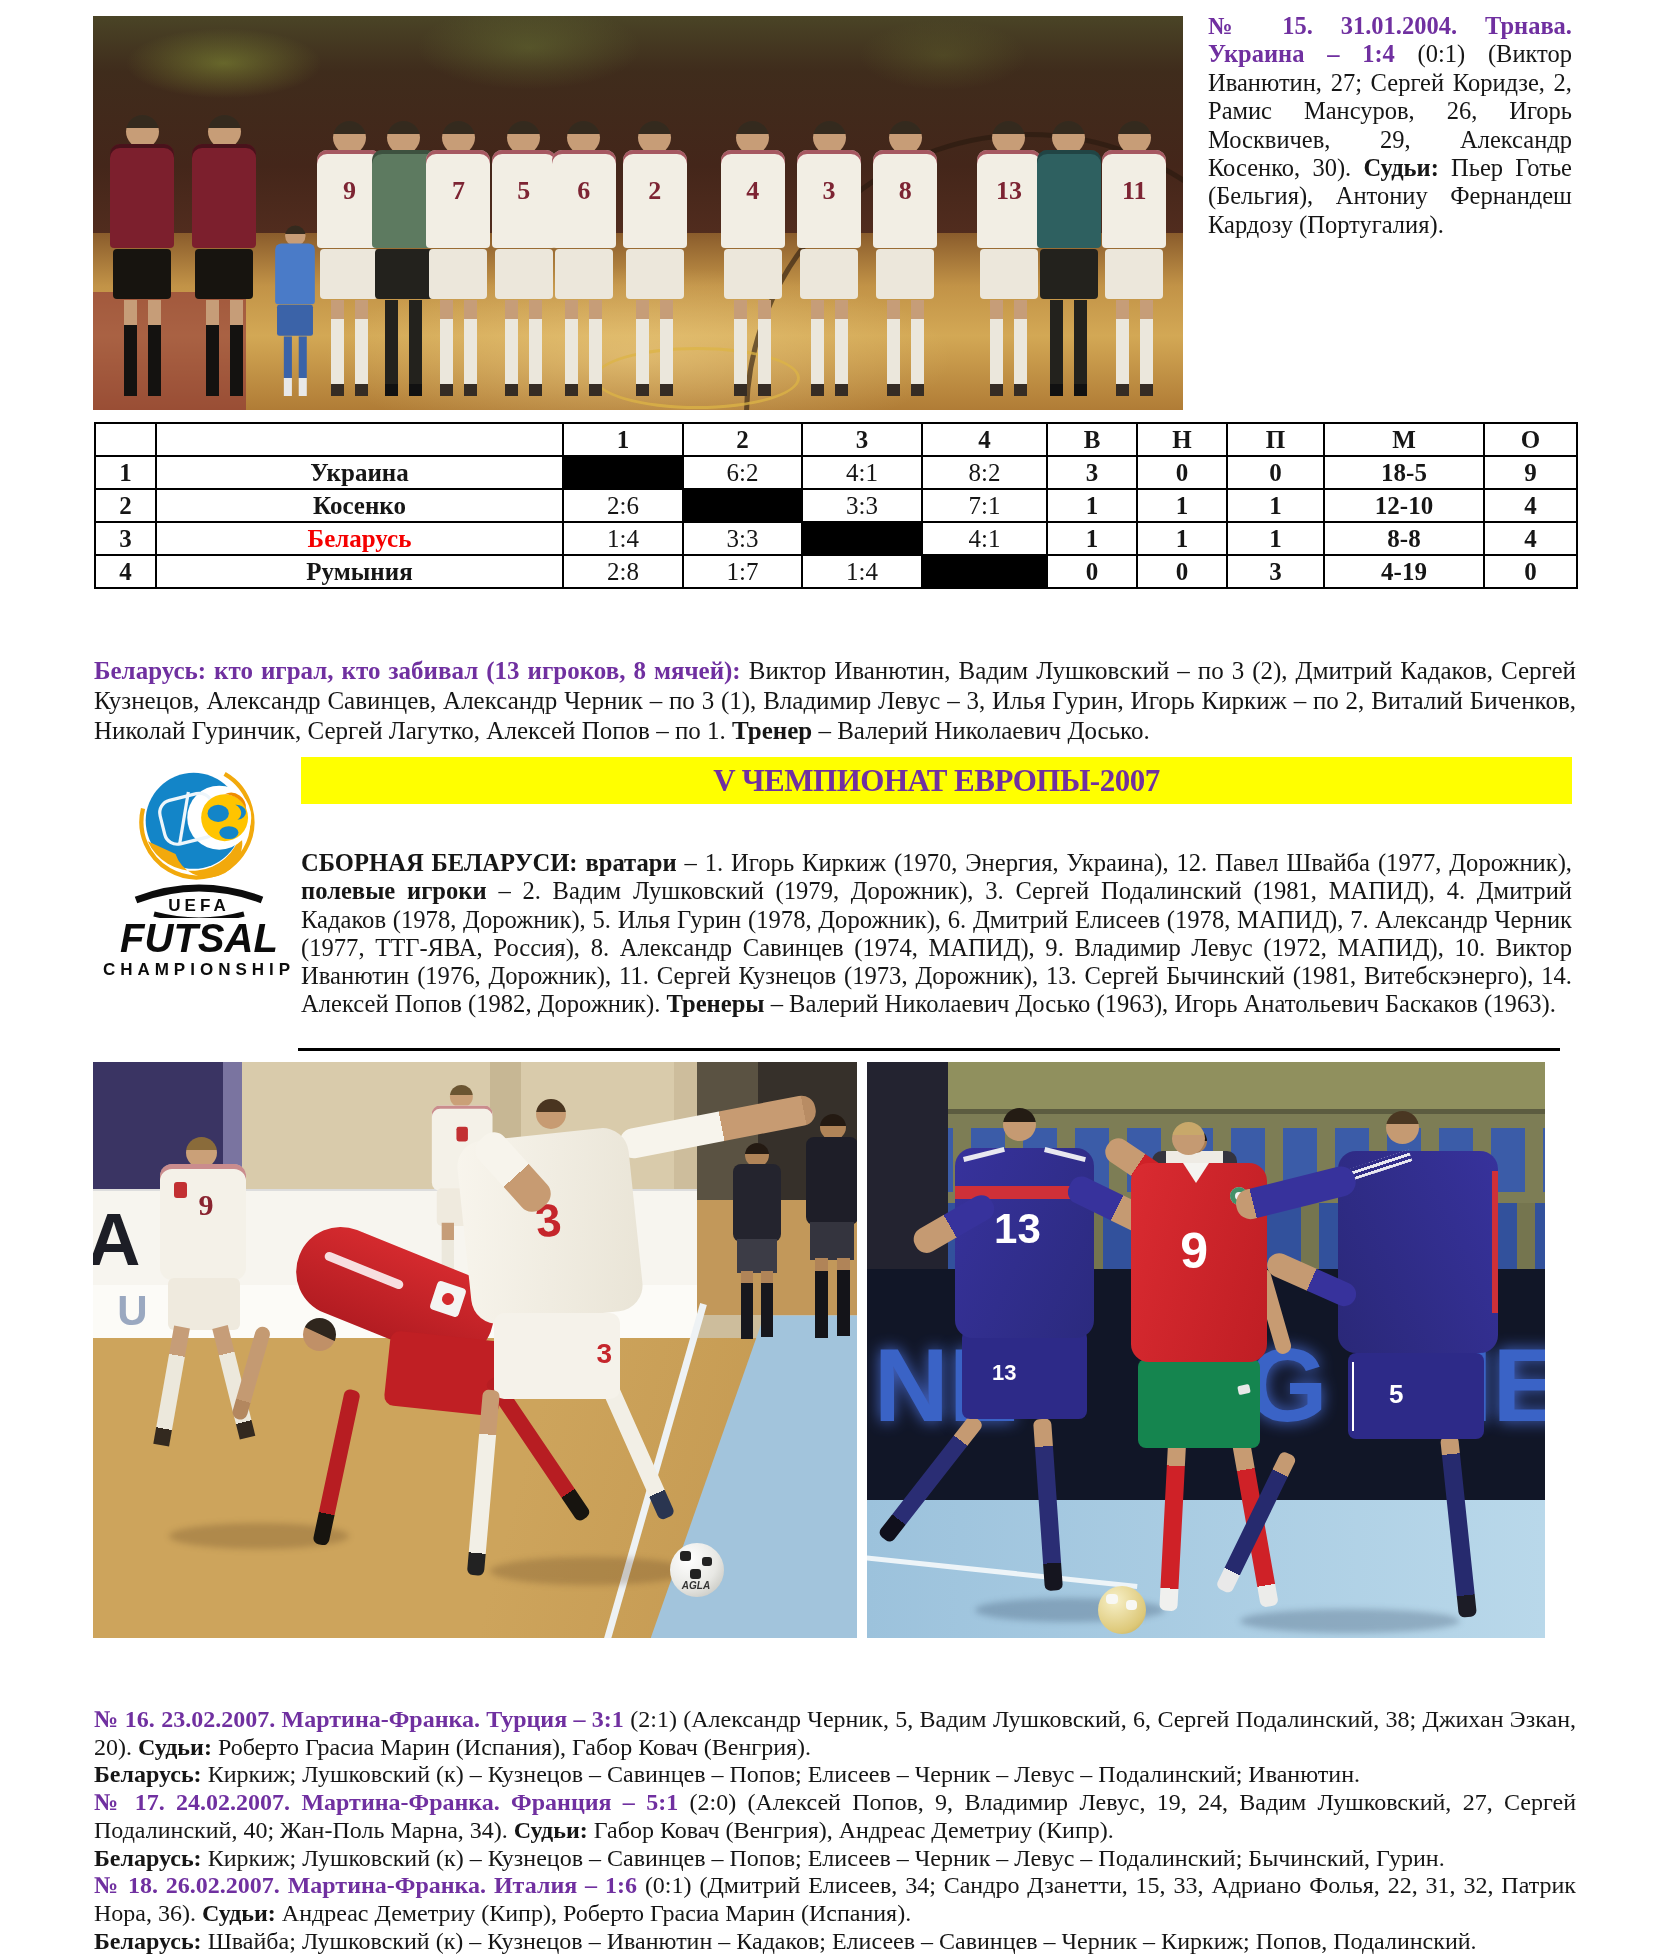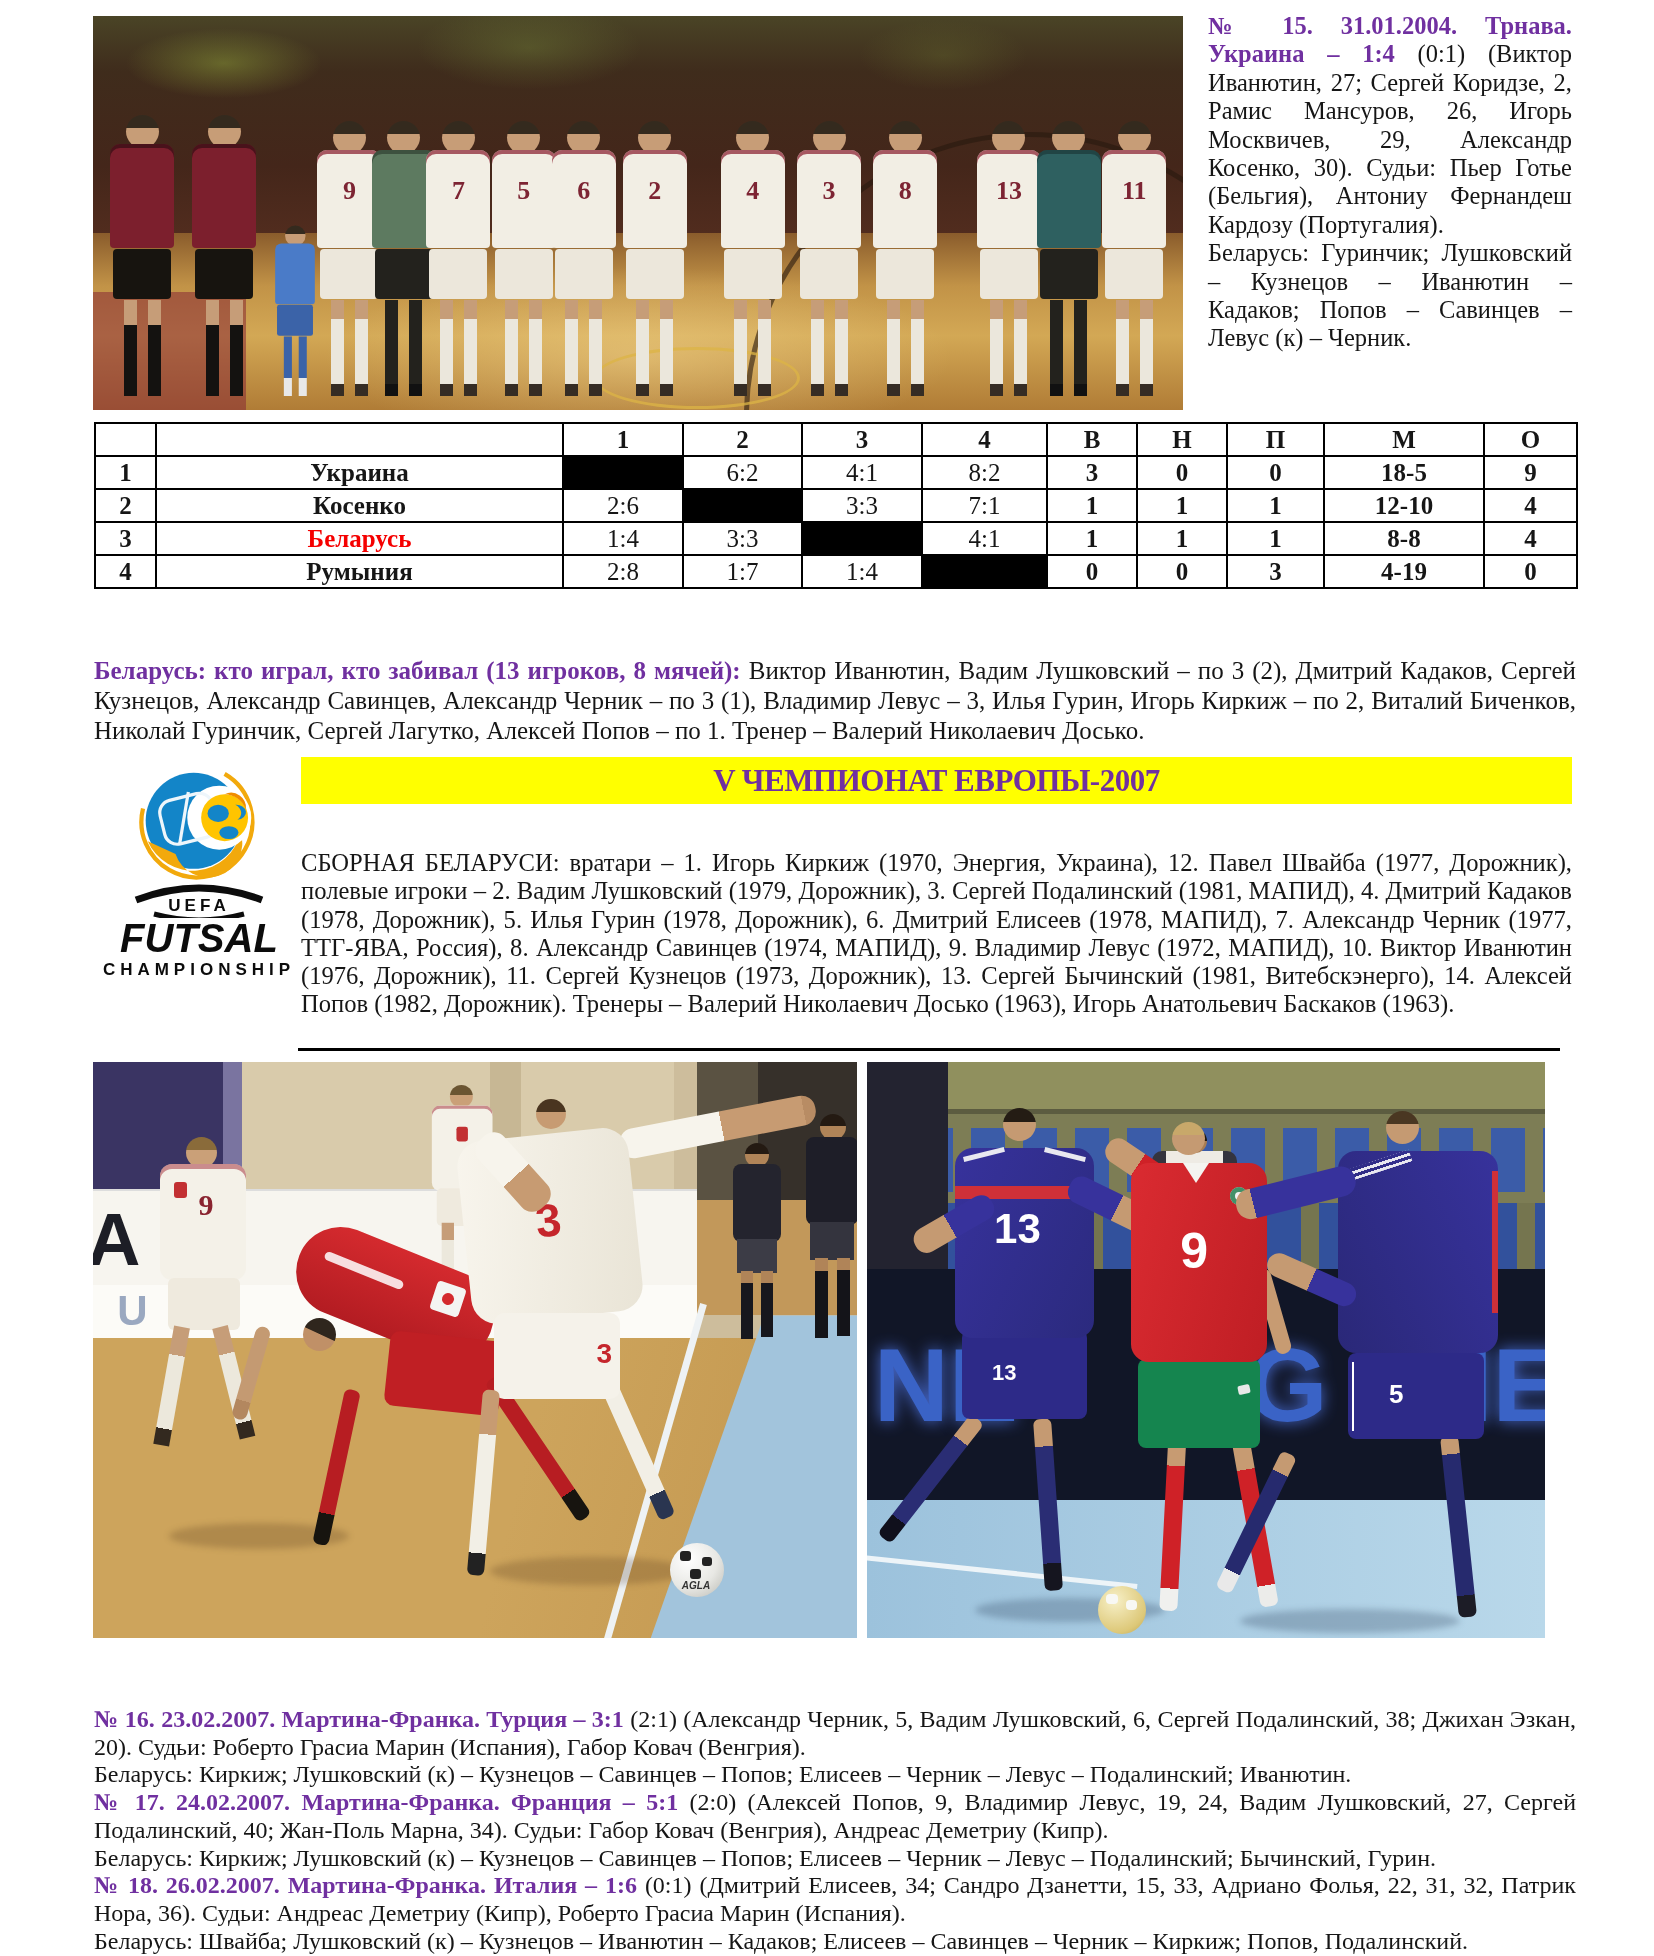--- a/index.html
+++ b/index.html
@@ -1,20 +1,20 @@
 <!DOCTYPE html>
 <html><head>
 <meta charset="utf-8">
 <style>
   html,body{margin:0;padding:0;background:#fff;}
   .page{position:relative;width:1654px;height:1956px;background:#fff;overflow:hidden;
         font-family:"Liberation Serif","DejaVu Serif",serif;color:#161616;}
   .s{position:absolute;}
   i,b{display:block;font-style:normal;}
-  .b{font-weight:normal;}
+  .b{font-weight:bold;}
   .purple{color:#7030a0;font-weight:bold;}
   .para{position:absolute;text-align:justify;font-size:25px;line-height:30px;}
 
   
   .rightcol{position:absolute;left:1208px;top:12px;width:364px;text-align:justify;
             font-size:24.5px;line-height:28.4px;}
   .rightcol p{margin:0;}
 
   
   table.standings{position:absolute;left:94px;top:422px;border-collapse:collapse;table-layout:fixed;}
@@ -246,21 +246,20 @@
           <i class="tpf-legs">
             <b></b>
             <b></b>
           </i>
         </div>
       </div>
   </div>
 
   <div class="rightcol">
     <p><span class="purple">№ 15. 31.01.2004. Трнава. Украина – 1:4</span><span> (0:1) (Виктор Иванютин, 27; Сергей Коридзе, 2, Рамис Мансуров, 26, Игорь Москвичев, 29, Александр Косенко, 30). </span><span class="b">Судьи:</span><span> Пьер Готье (Бельгия), Антониу Фернандеш Кардозу (Португалия).</span></p>
-    <p><span class="b">Беларусь:</span><span> Гуринчик; Лушковский – Кузнецов – Иванютин – Кадаков; Попов – Савинцев – Левус (к) – Черник.</span></p>
   </div>
 
   <table class="standings">
     <colgroup>
       <col style="width:61px">
         <col style="width:407px">
         <col style="width:120px">
         <col style="width:119px">
       <col style="width:120px">
         <col style="width:125px">

